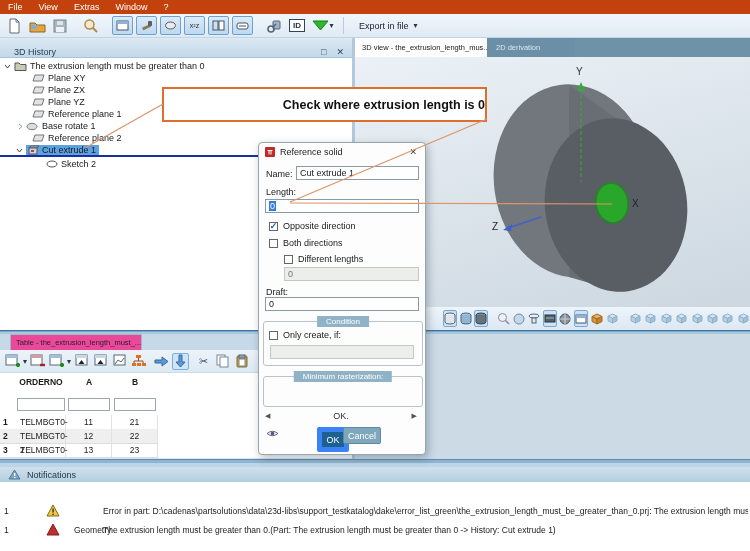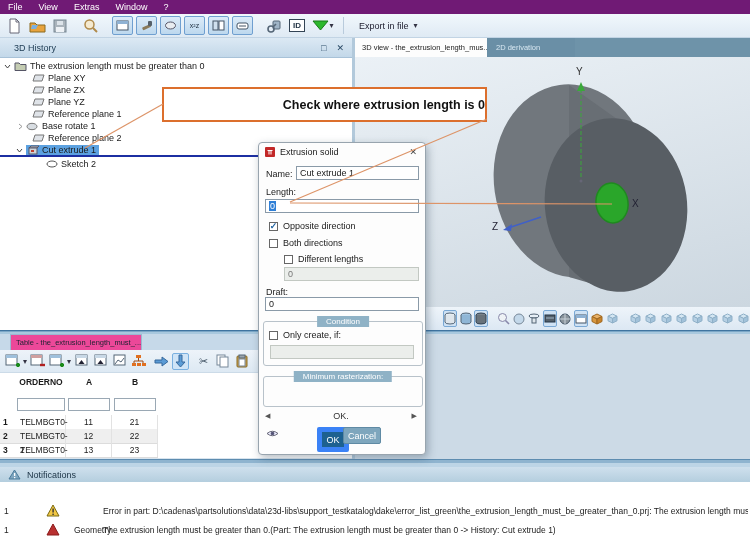--- a/index.html
+++ b/index.html
@@ -1,36 +1,36 @@
 <!DOCTYPE html>
 <html><head>
 <meta charset="utf-8">
 <style>
   html,body{margin:0;padding:0;background:#e8e8e8;}
   #app{position:relative;width:750px;height:551px;background:#d8e4ee;overflow:hidden;
        font-family:"Liberation Sans",sans-serif;font-size:9px;color:#1a1a1a;}
   .abs{position:absolute;}
   
-  .menubar{position:absolute;left:0;top:0;width:750px;height:14px;background:#701a75;
+  .menubar{position:absolute;left:0;top:0;width:750px;height:14px;background:#c2410c;
            display:flex;align-items:center;color:#fff;font-size:9px;}
   .mi{padding:0 8px;cursor:default;}
   
   .toolbar{position:absolute;left:0;top:14px;width:750px;height:24px;
            background:linear-gradient(#f1f7fc,#dfeaf4);border-bottom:1px solid #c2d4e4;
            display:flex;align-items:center;padding-left:4px;box-sizing:border-box;gap:3px;}
   .tbtn{width:20px;height:19px;display:flex;align-items:center;justify-content:center;}
   .pbtn{width:21px;height:19px;display:flex;align-items:center;justify-content:center;
         background:linear-gradient(#dcebf8,#bdd8ee);border:1px solid #6f9fd0;border-radius:2px;box-sizing:border-box;}
   .vsep{width:1px;height:17px;background:#b9cbdc;margin:0 4px;}
   .export-btn{display:flex;align-items:center;gap:5px;padding:2px 8px;font-size:9px;color:#223;}
   .caret{font-size:8px;color:#334;}
   
   .phead{position:absolute;left:0;top:38px;width:352px;height:20px;
          background:linear-gradient(#dce9f4,#c3d8e9);border-bottom:1px solid #a8c2d8;
-         display:flex;align-items:center;box-sizing:border-box;}
+         display:flex;align-items:flex-end;box-sizing:border-box;}
   .ptitle{margin-left:14px;color:#1c3a52;}
   .pbtns{margin-left:auto;margin-right:8px;display:flex;gap:10px;color:#2a4a66;font-size:9px;}
   
   .treebody{position:absolute;left:0;top:58px;width:352px;height:272px;background:#fff;}
   .trow{position:absolute;height:12px;display:flex;align-items:center;gap:3px;white-space:nowrap;}
   .selwrap{display:flex;align-items:center;gap:3px;background:#5ca1e0;padding:0 3px 0 1px;}
   .sel-underline{position:absolute;left:0;top:97px;width:352px;height:2px;background:#1c2fa2;}
   
   .callout{position:absolute;left:162px;top:87px;width:325px;height:35px;z-index:30;
            background:#fff;border:2px solid #dc6f2d;box-sizing:border-box;
@@ -620,21 +620,21 @@
   <div class="callout">
     <span>Check where extrusion length is 0</span>
   </div>
 
   <div class="dialog">
     <div class="dtitle">
       <svg width="10" height="10">
           <rect width="10" height="10" rx="1" fill="#c22828"></rect>
           <path d="M2.5 3.5h5M4 3.5v4M6 3.5v4" stroke="#fff" fill="none"></path>
         </svg>
-      <span>Extrusion solid</span>
+      <span>Reference solid</span>
       <span class="dclose">✕</span>
     </div>
     <span class="dlabel" style="left:7px;top:26px;">Name:</span>
     <div class="dfield" style="left:37px;top:23px;width:123px;"><span>Cut extrude 1</span></div>
     <span class="dlabel" style="left:7px;top:44px;">Length:</span>
     <div class="dfield" style="left:6px;top:56px;width:154px;"><span class="selval">0</span></div>
     <div class="cbrow" style="left:10px;top:78px;">
       <span class="cb">
           <span class="cbmark">✓</span>
         </span>

